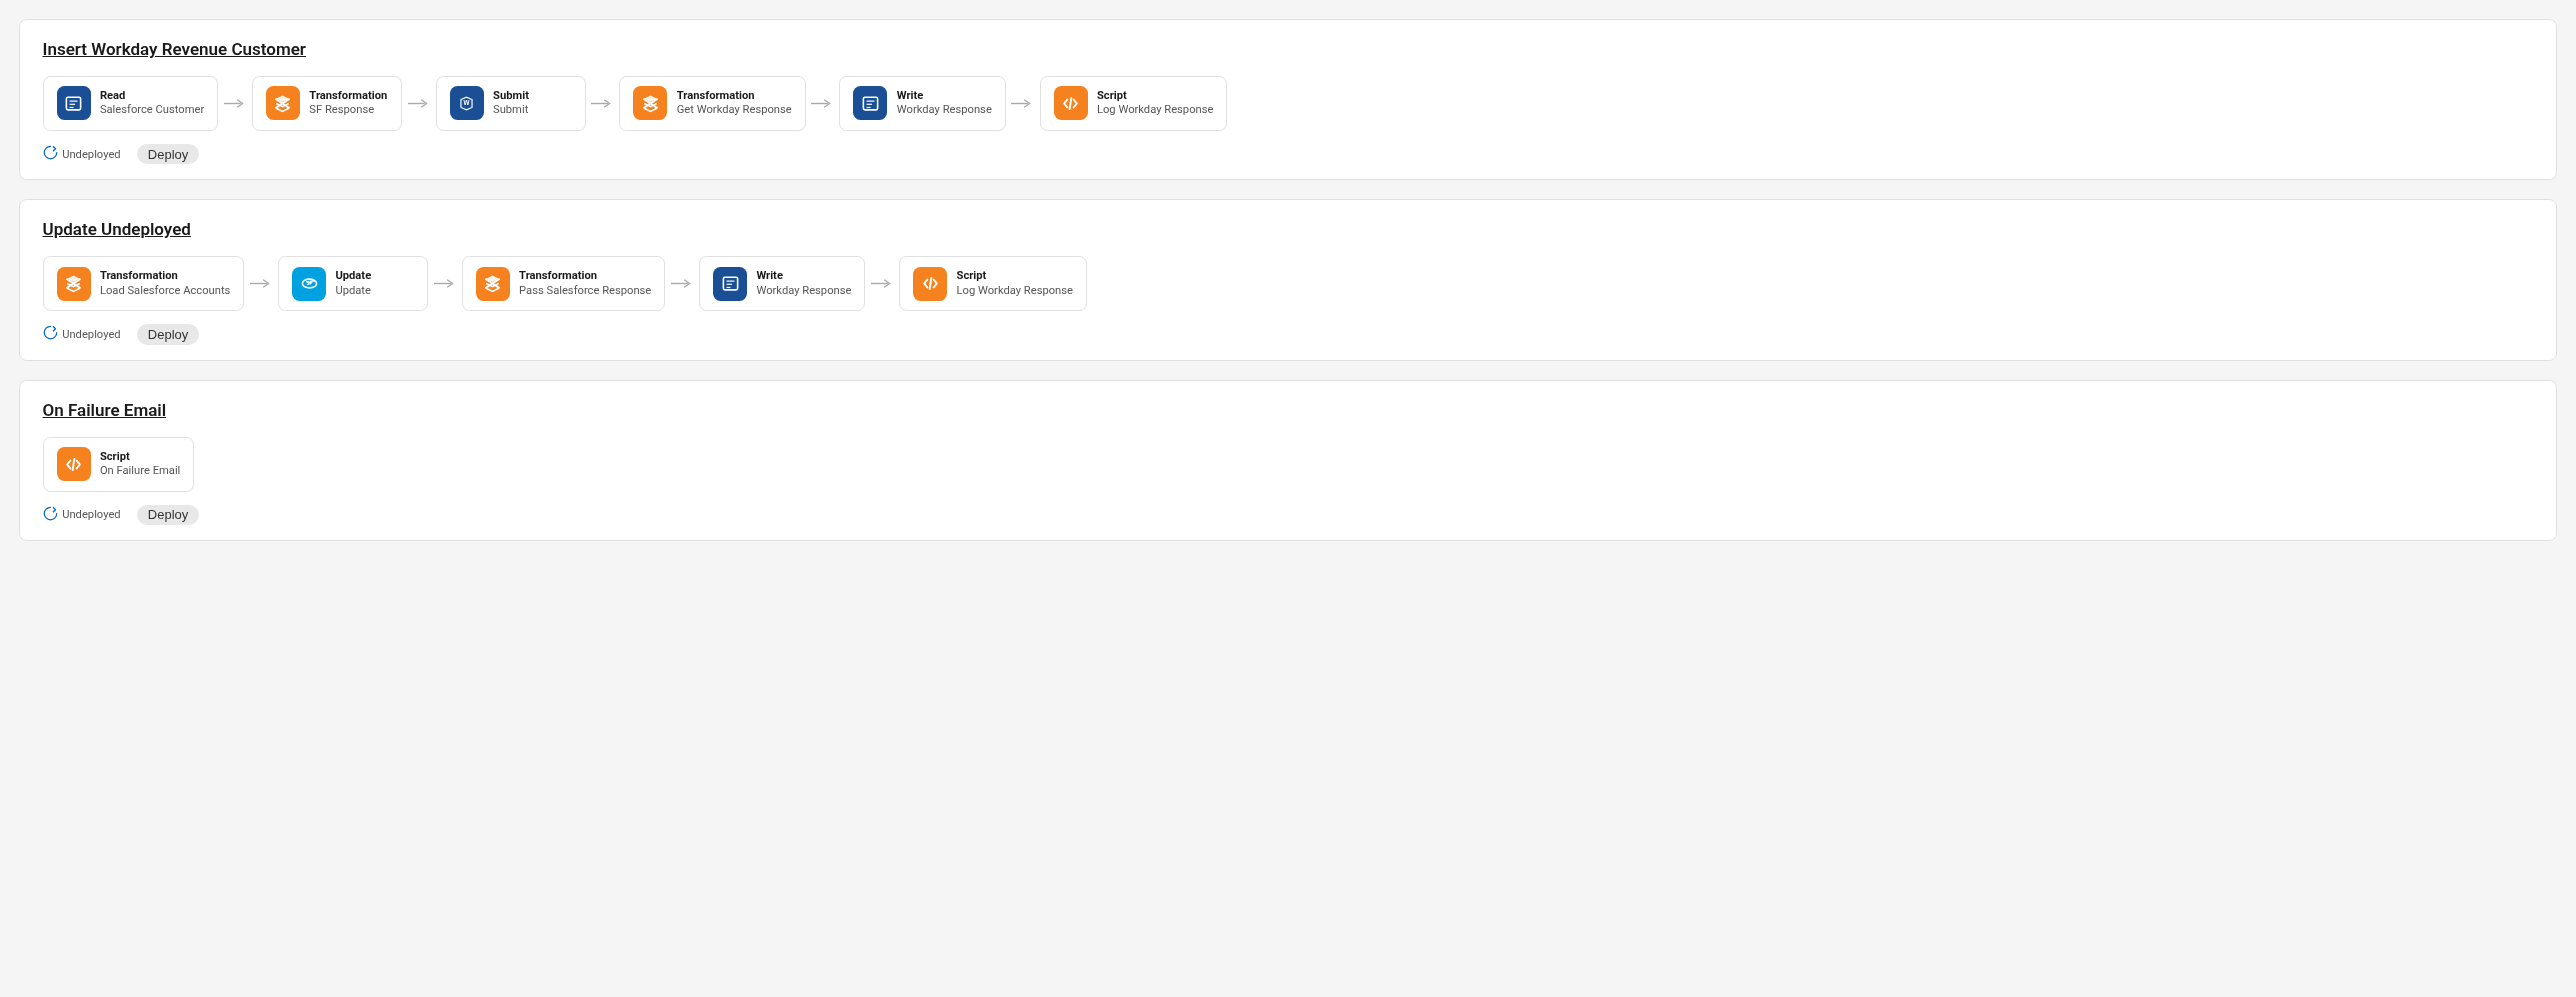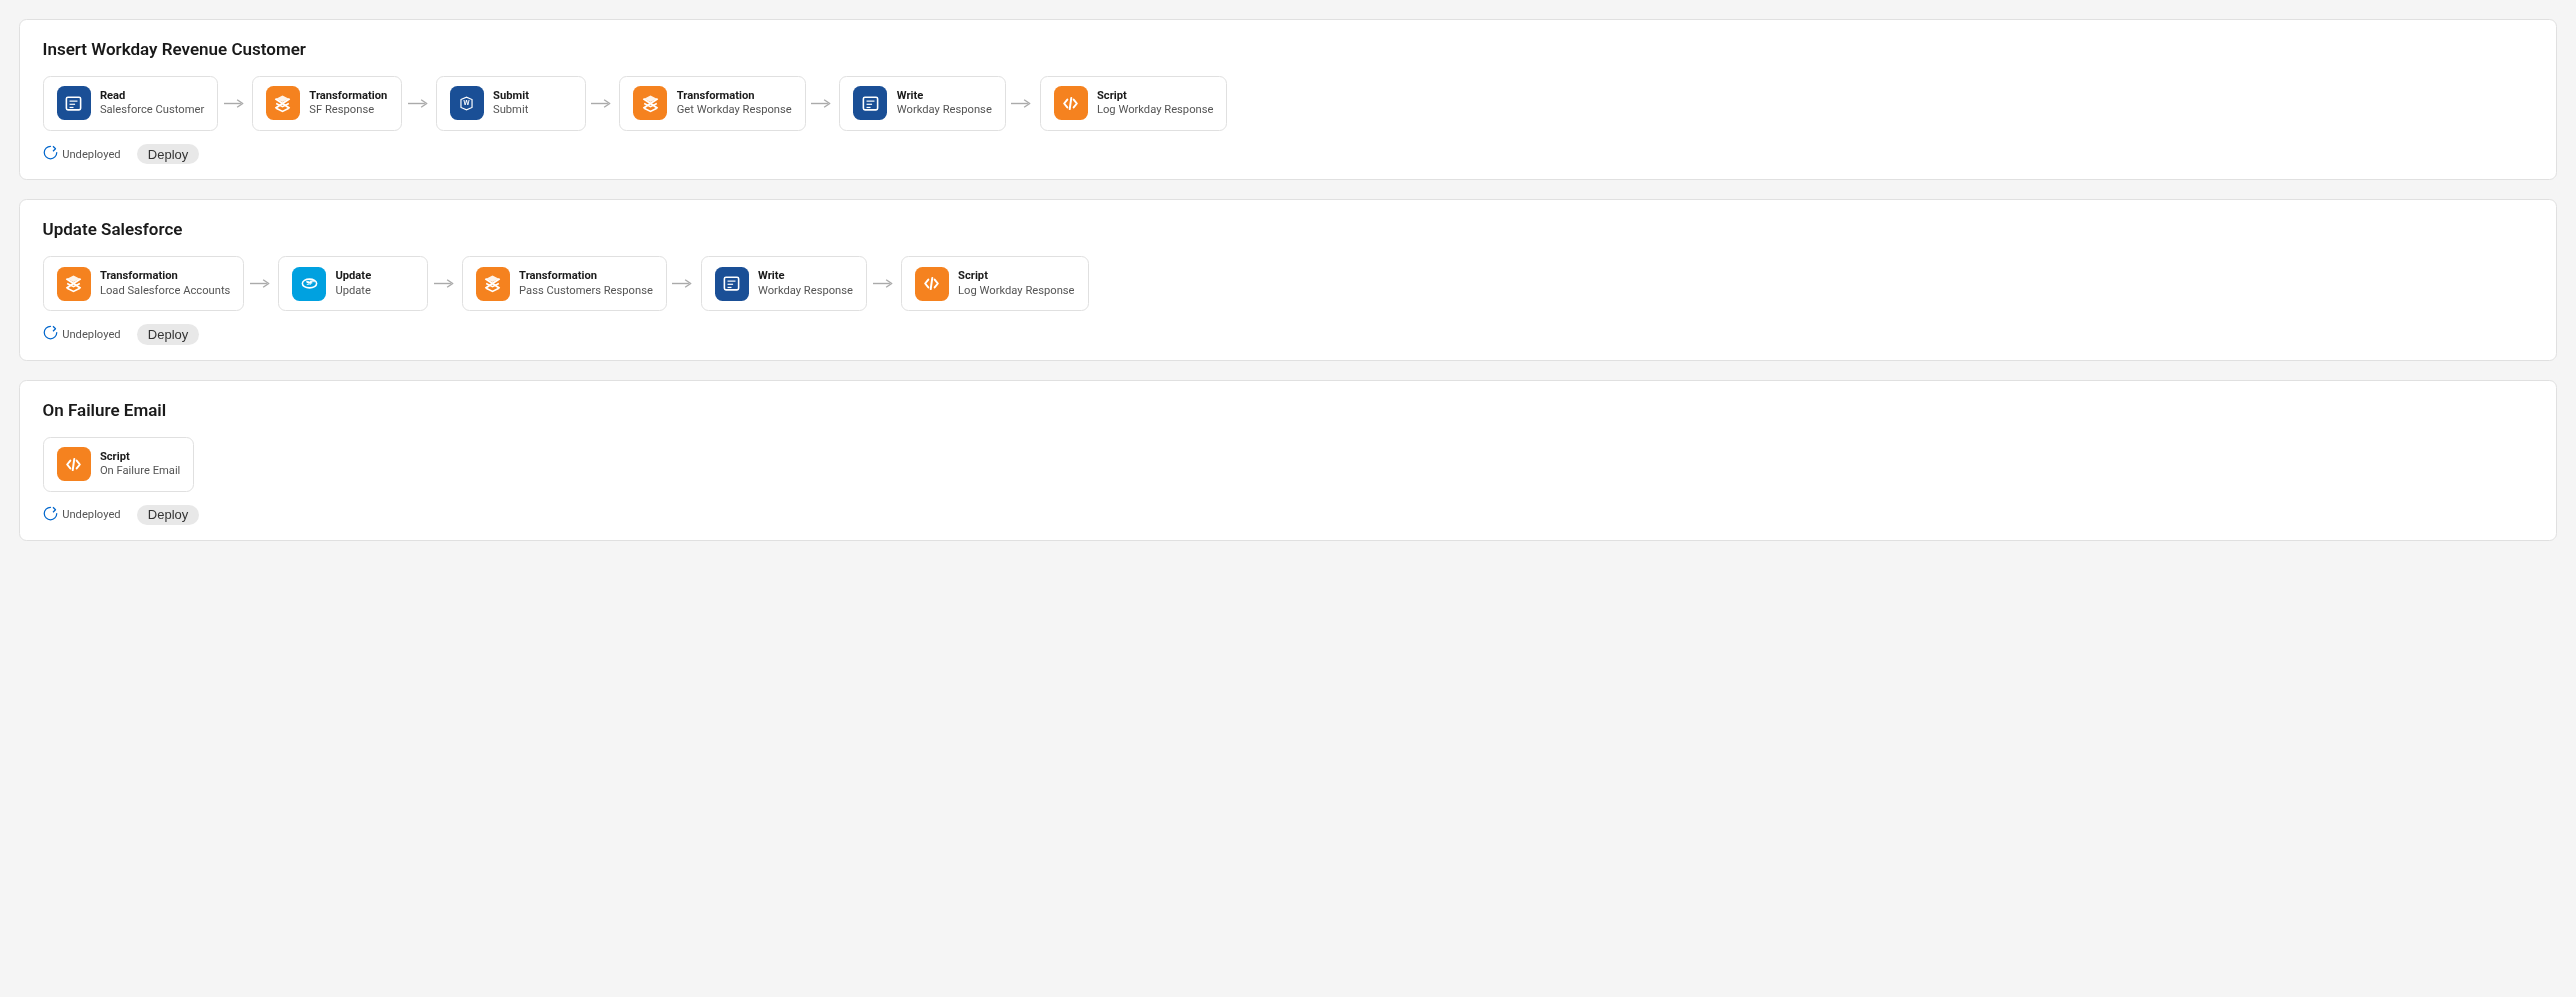--- a/index.html
+++ b/index.html
@@ -21,20 +21,21 @@
       border: 0.9px solid #e0e0e0;
       border-radius: 7.5px;
       padding: 19px 22.5px 15px 22.5px;
     }
 
     .section-title {
       font-size: 17px;
       font-weight: 600;
       color: #1a1a1a;
       margin-bottom: 17px;
+      text-decoration: underline;
     }
 
     .steps-row {
       display: flex;
       align-items: center;
       flex-wrap: wrap;
       gap: 0;
     }
 
     .step-card {
@@ -250,21 +251,21 @@
           <span><svg width="15" height="15" viewBox="0 0 24 24" fill="none" xmlns="http://www.w3.org/2000/svg">
     <path d="M12 2C6.48 2 2 6.48 2 12s4.48 10 10 10 10-4.48 10-10" stroke="#0066cc" stroke-width="2" fill="none" stroke-linecap="round"></path>
     <polyline points="16,2 20,6 16,10" stroke="#0066cc" stroke-width="2" fill="none" stroke-linejoin="round"></polyline>
   </svg></span>
           <span>Undeployed</span>
         </div>
         <button class="deploy-btn">Deploy</button>
       </div>
     </div>
     <div class="workflow-section">
-      <div class="section-title">Update Salesforce</div>
+      <div class="section-title">Update Undeployed</div>
       <div class="steps-row">
         <div class="step-card">
           <div class="step-icon icon-orange">
             <svg viewBox="0 0 24 24" fill="none" xmlns="http://www.w3.org/2000/svg">
       <path d="M4 6l8-4 8 4-8 4-8-4z" fill="rgba(255,255,255,0.9)"></path>
       <path d="M4 12l8 4 8-4" stroke="white" stroke-width="2" fill="none"></path>
       <path d="M4 18l8 4 8-4" stroke="white" stroke-width="2" fill="none"></path>
       <line x1="3" y1="6" x2="21" y2="18" stroke="white" stroke-width="2.5"></line>
       <line x1="21" y1="6" x2="3" y2="18" stroke="white" stroke-width="2.5"></line>
     </svg>
@@ -305,21 +306,21 @@
             <svg viewBox="0 0 24 24" fill="none" xmlns="http://www.w3.org/2000/svg">
       <path d="M4 6l8-4 8 4-8 4-8-4z" fill="rgba(255,255,255,0.9)"></path>
       <path d="M4 12l8 4 8-4" stroke="white" stroke-width="2" fill="none"></path>
       <path d="M4 18l8 4 8-4" stroke="white" stroke-width="2" fill="none"></path>
       <line x1="3" y1="6" x2="21" y2="18" stroke="white" stroke-width="2.5"></line>
       <line x1="21" y1="6" x2="3" y2="18" stroke="white" stroke-width="2.5"></line>
     </svg>
           </div>
           <div class="step-text">
             <span class="step-type">Transformation</span>
-            <span class="step-name">Pass Customers Response</span>
+            <span class="step-name">Pass Salesforce Response</span>
           </div>
         </div>
         <div class="arrow">
           <svg width="22.5" height="15" viewBox="0 0 24 16" fill="none" xmlns="http://www.w3.org/2000/svg">
         <line x1="0" y1="8" x2="18" y2="8" stroke="#aaa" stroke-width="1.5"></line>
         <polyline points="14,4 20,8 14,12" stroke="#aaa" stroke-width="1.5" fill="none" stroke-linejoin="round"></polyline>
       </svg>
         </div>
         <div class="step-card">
           <div class="step-icon icon-blue">

